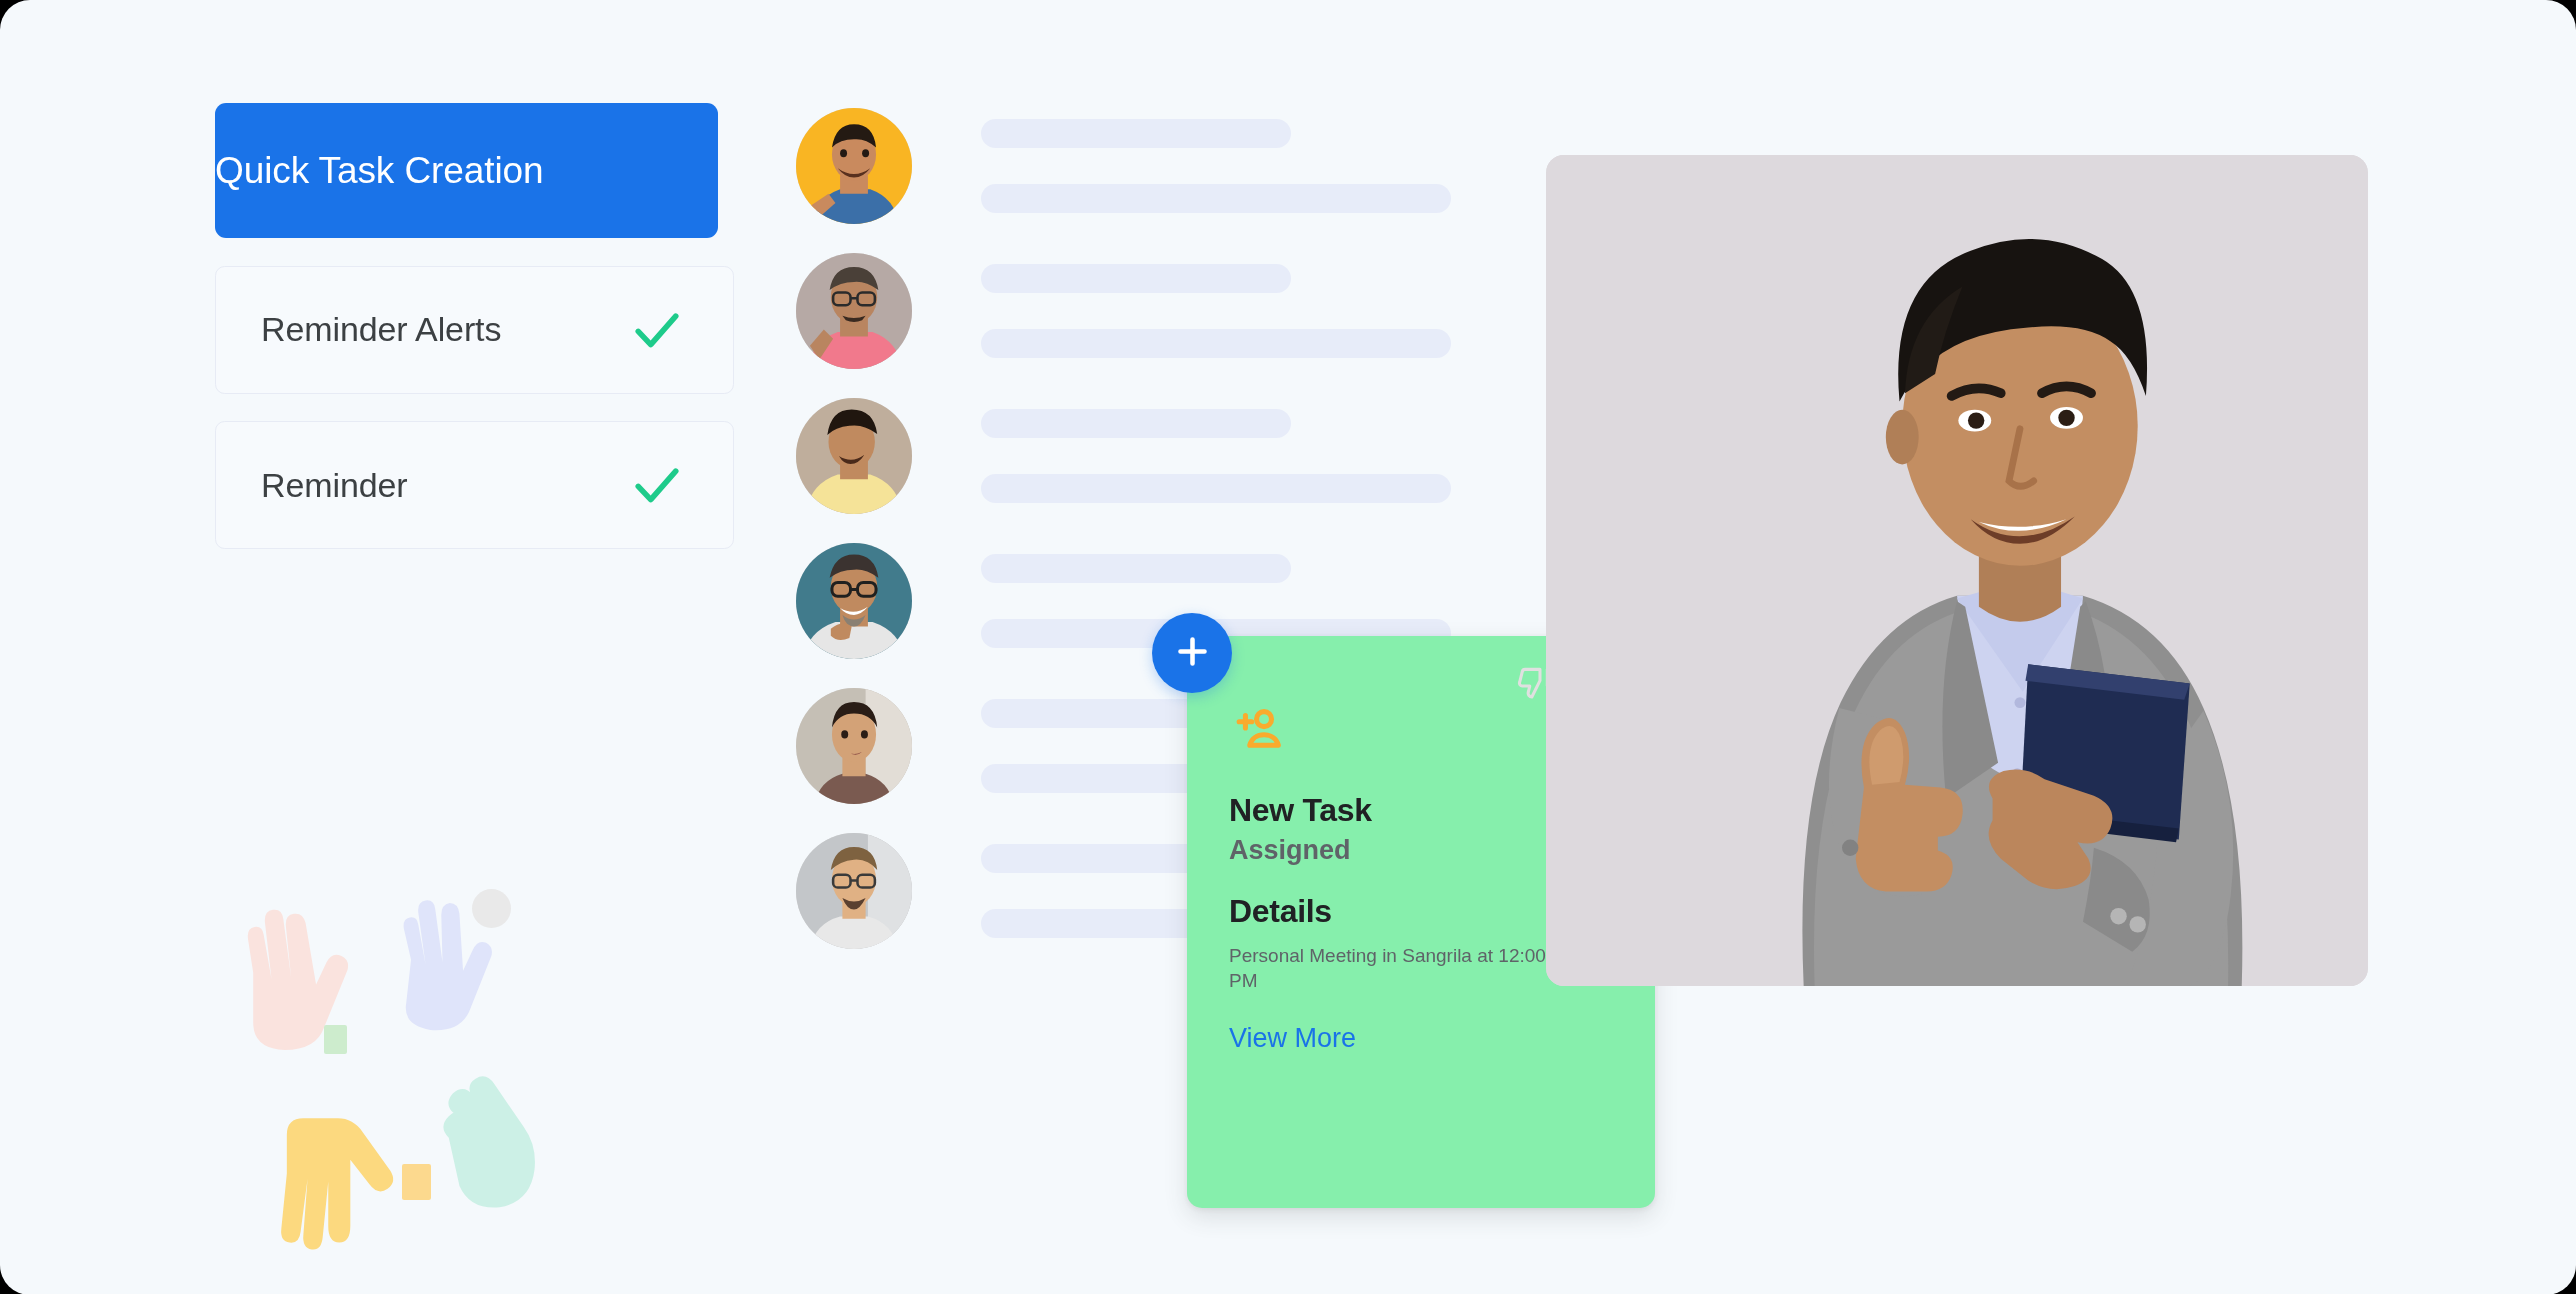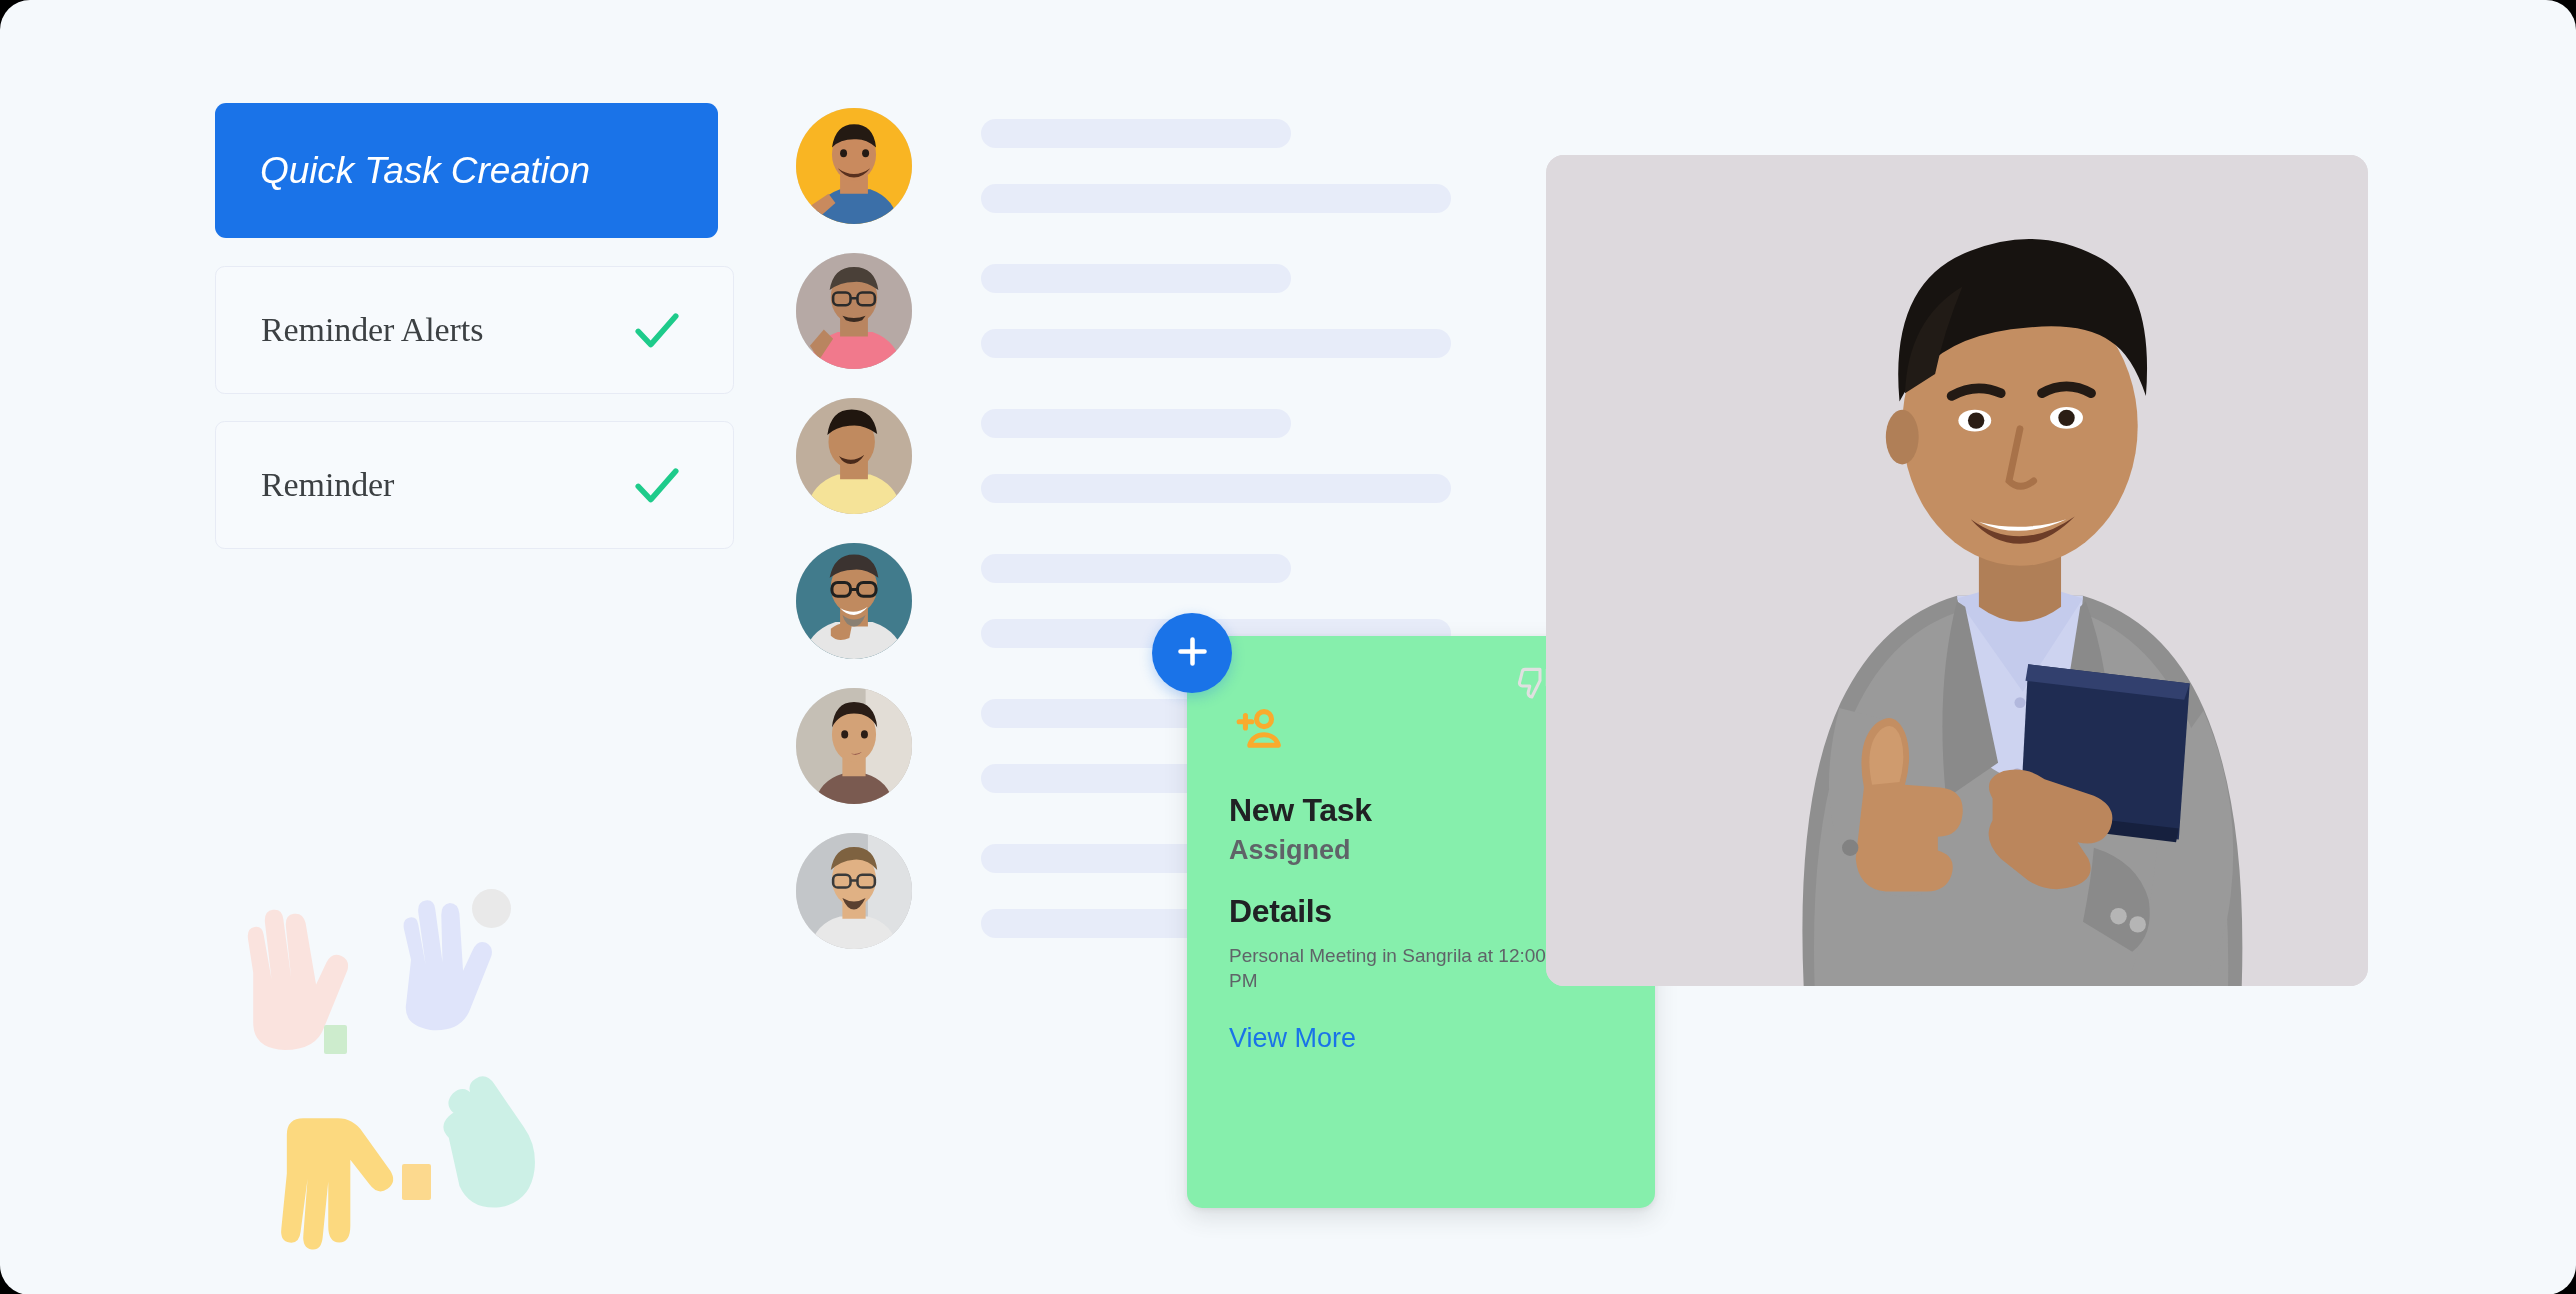--- a/index.html
+++ b/index.html
@@ -32,22 +32,20 @@
   }
 
   .feature-primary {
     width: 503px;
     height: 135px;
     background: #1a73e8;
     border-radius: 11px;
     display: flex;
     align-items: center;
     box-sizing: border-box;
-    padding-left: 45px;
-    font-style: italic;
   }
   .feature-primary-label {
     color: #ffffff;
     font-size: 37px;
     font-weight: 400;
     letter-spacing: -0.1px;
     white-space: nowrap;
   }
 
   .feature-row {
@@ -55,21 +53,20 @@
     height: 128px;
     margin-top: 27.6px;
     background: #f7fafd;
     border: 1.4px solid #e7ebf5;
     border-radius: 9.6px;
     display: flex;
     align-items: center;
     justify-content: space-between;
     box-sizing: border-box;
     padding: 0 51px 0 45px;
-    font-family: Liberation Serif, serif;
   }
   .feature-row-label {
     color: #3c4043;
     font-size: 34px;
     font-weight: 400;
     letter-spacing: -0.1px;
     white-space: nowrap;
   }
   .check-icon { width: 50px; height: 50px; flex: none; }
 

